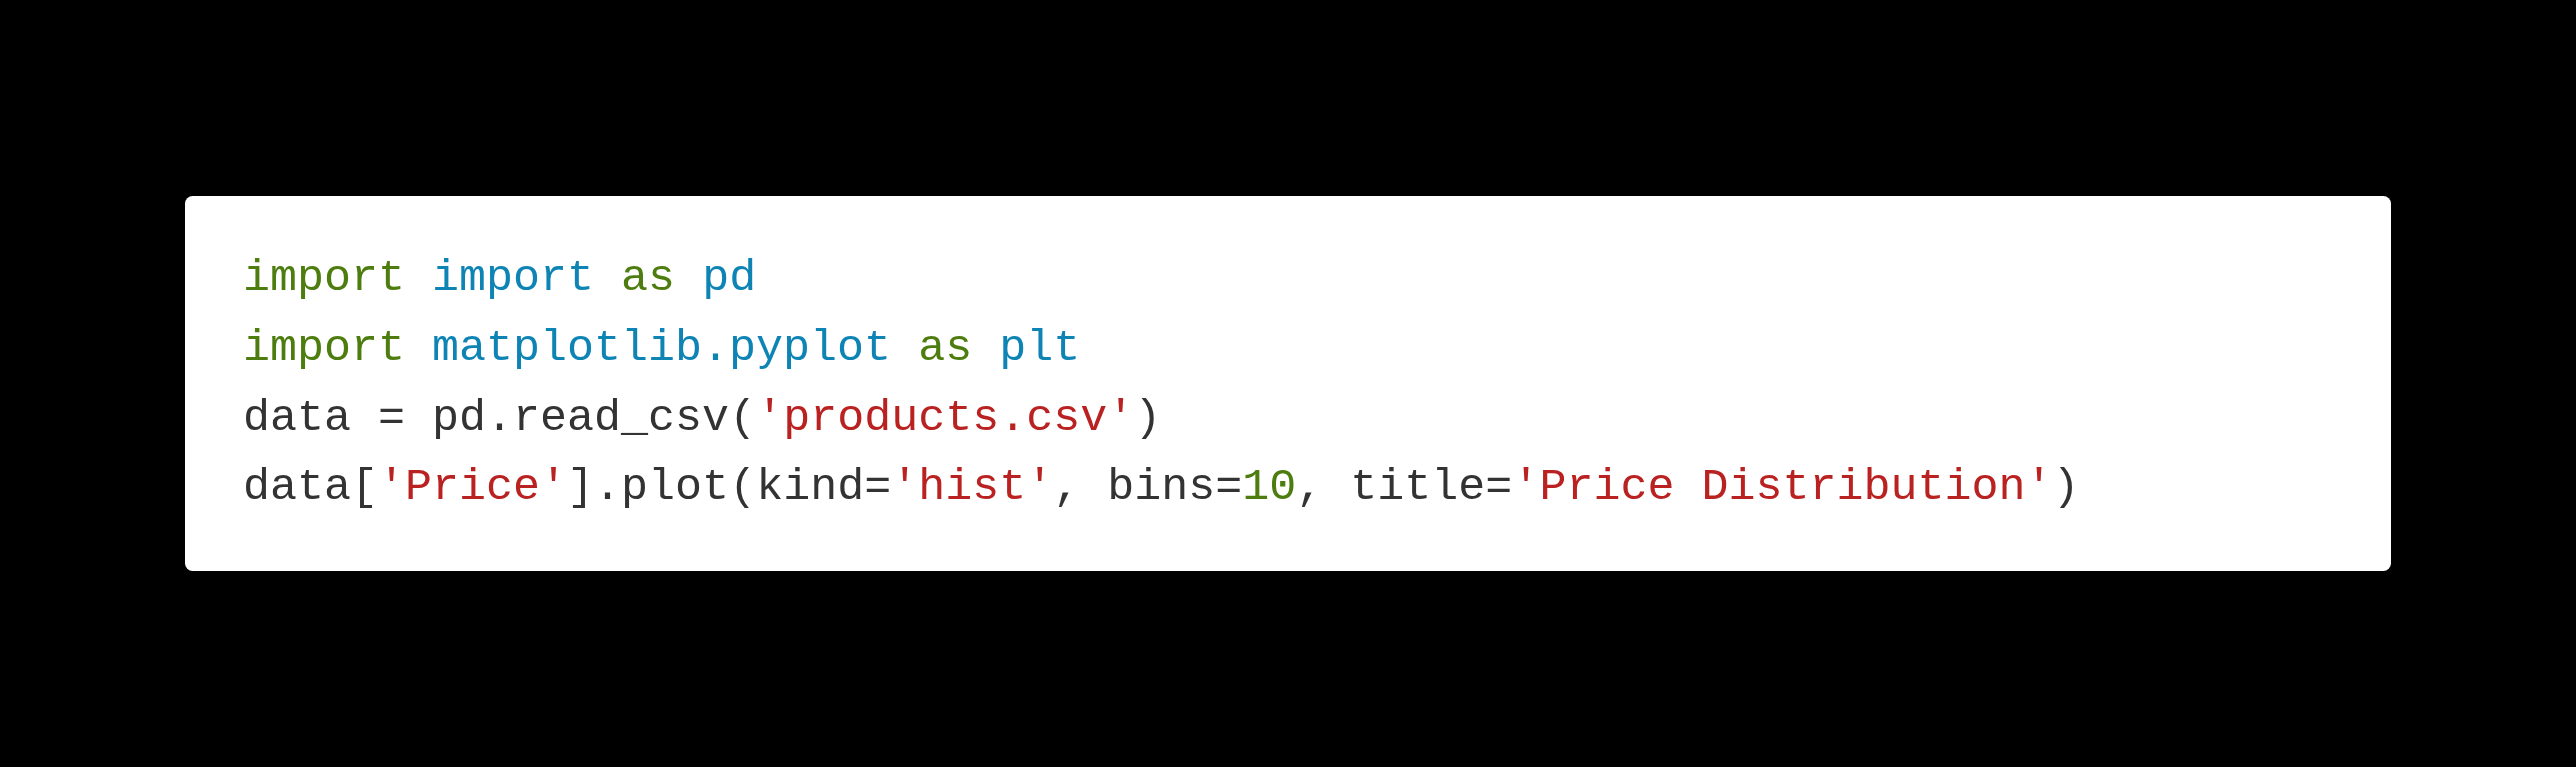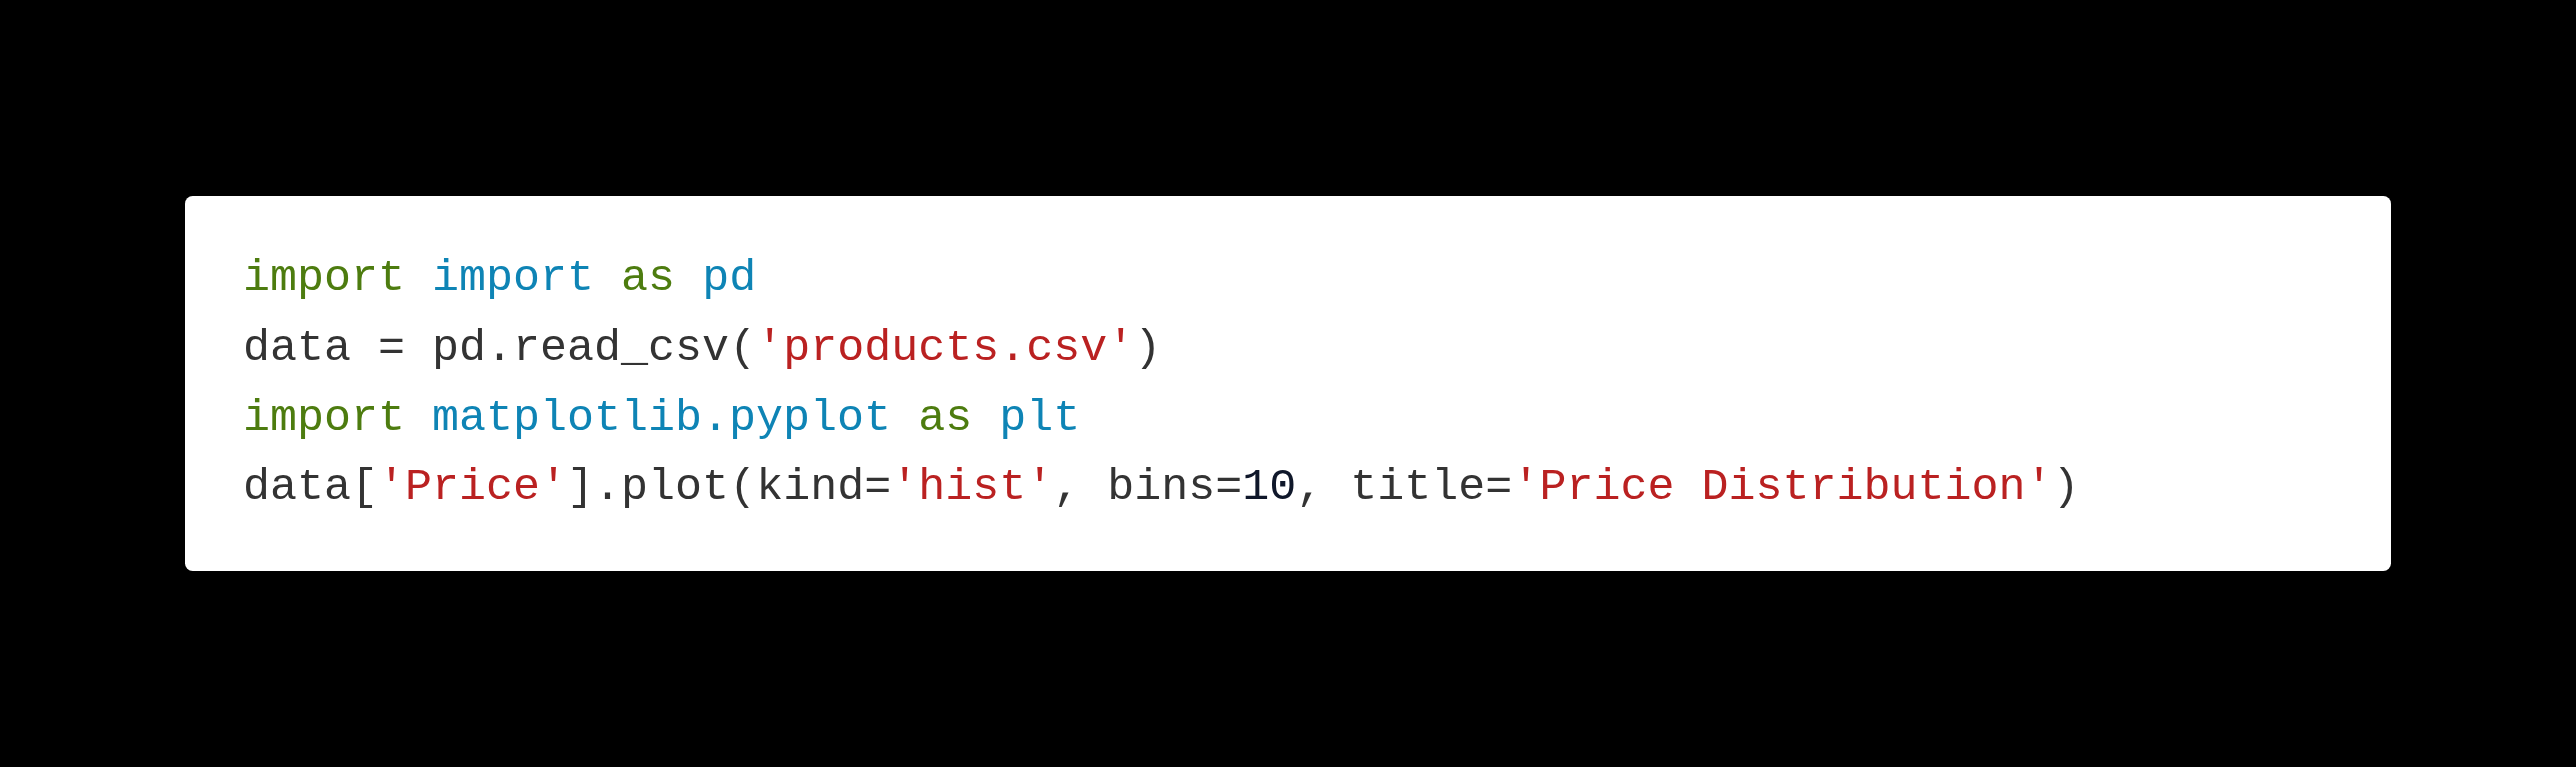--- a/index.html
+++ b/index.html
@@ -27,24 +27,24 @@
       font-size: 45px;
       line-height: 1.55;
       white-space: pre;
       font-family: 'Consolas', 'Monaco', 'Courier New', monospace;
     }
     .kw { color: #4d7c0f; }
     .module { color: #0e84b5; }
     .name { color: #333333; }
     .op { color: #333333; }
     .str { color: #ba2121; }
-    .num { color: #0f172a; margin-top: 27px; }
+    .num { color: #4d7c0f; margin-top: 27px; }
   </style>
 </head>
 <body>
 
 <div class="code-container">
   <div class="code-line"><span class="kw">import</span> <span class="module">import</span> <span class="kw">as</span> <span class="module">pd</span></div>
+  <div class="code-line"><span class="kw">import</span> <span class="module">matplotlib.pyplot</span> <span class="kw">as</span> <span class="module">plt</span></div>
   <div class="code-line"><span class="name">data </span><span class="op">=</span><span class="name"> pd</span><span class="op">.</span><span class="name">read_csv</span><span class="op">(</span><span class="str">'products.csv'</span><span class="op">)</span></div>
-  <div class="code-line"><span class="kw">import</span> <span class="module">matplotlib.pyplot</span> <span class="kw">as</span> <span class="module">plt</span></div>
   <div class="code-line"><span class="name">data</span><span class="op">[</span><span class="str">'Price'</span><span class="op">]</span><span class="op">.</span><span class="name">plot</span><span class="op">(</span><span class="name">kind</span><span class="op">=</span><span class="str">'hist'</span><span class="op">, </span><span class="name">bins</span><span class="op">=</span><span class="num">10</span><span class="op">, </span><span class="name">title</span><span class="op">=</span><span class="str">'Price Distribution'</span><span class="op">)</span></div>
 </div>
 
 
 </body></html>

